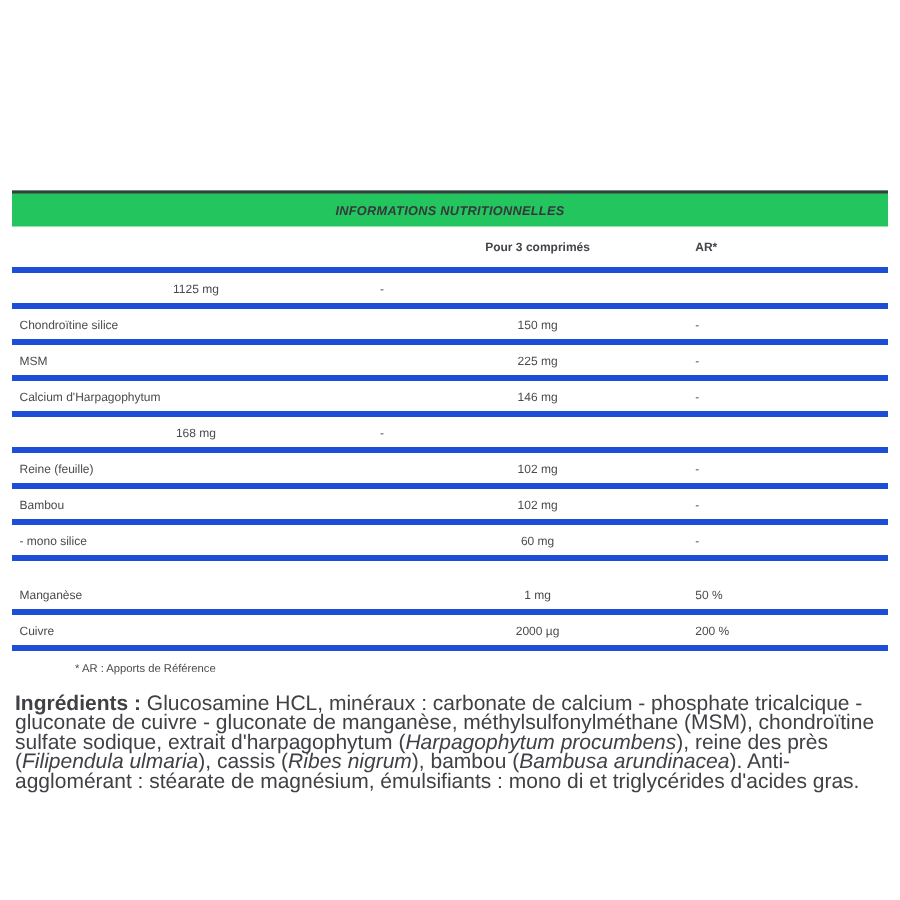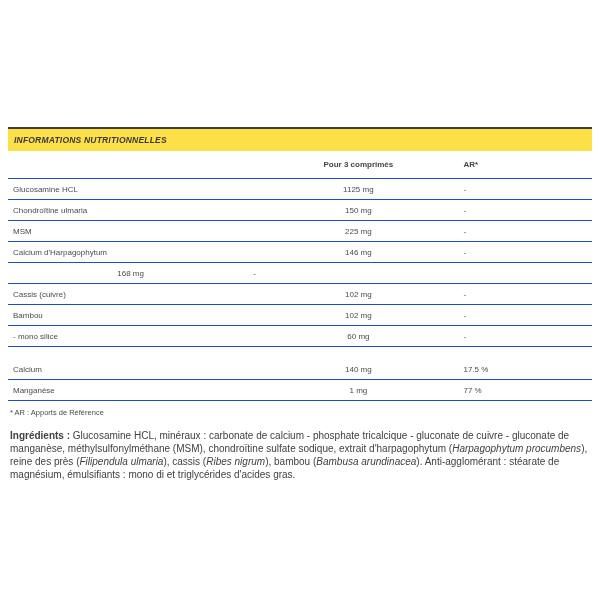--- a/index.html
+++ b/index.html
@@ -5,52 +5,53 @@
   html,body{margin:0;padding:0;}
   body{
     width:600px;height:600px;background:#ffffff;
     font-family:"Liberation Sans", sans-serif;
     color:#4a4b4f;position:relative;overflow:hidden;
   }
   .content{position:absolute;left:8px;right:8px;top:127px;}
 
   
   .header-block{
-    background:#fde047;
+    background:#22c55e;
     border-top:2px solid #3c3d41;
     padding:6px 6px 6px 6px;
+    text-align:center;
   }
   .nt-title{
     font-size:8.5px;font-weight:bold;font-style:italic;
     color:#37383b;letter-spacing:0.2px;
   }
   .nt-portion{font-size:8px;margin-top:3px;color:#4f5055;}
 
   
   .t-row,.t-head{
     display:grid;
     grid-template-columns:42% 36% 22%;
     align-items:center;
     font-size:8px;
-    border-bottom:1px solid #1d4ed8;
+    border-bottom:4px solid #1d4ed8;
   }
   .t-head{height:27px;font-weight:bold;color:#44454a;}
   .t-row{height:20px;}
   .c-label{text-align:left;padding-left:5px;white-space:nowrap;}
   .c-amount{text-align:center;white-space:nowrap;}
   .c-ar{text-align:left;padding-right:2px;white-space:nowrap;}
   .t-spacer{height:12px;}
 
-  .footnote{font-size:7.5px;color:#4a4b4f;padding:7px 0 0 2px;}
+  .footnote{font-size:7.5px;color:#4a4b4f;padding:7px 0 0 2px;margin-left:40px;}
 
   
   .ingredients{
     margin-top:12px;
     padding:0 2px;
-    font-size:10px;
+    font-size:14px;
     line-height:13px;
     color:#404145;
     text-align:left;
   }
   .ingredients b{font-weight:bold;}
   .ingredients i{font-style:italic;}
 </style>
 </head>
 <body>
 
@@ -60,69 +61,68 @@
     <div class="nt-title">INFORMATIONS NUTRITIONNELLES</div>
   </div>
 
   <div class="t-head">
     <div class="c-label"></div>
     <div class="c-amount">Pour 3 comprimés</div>
     <div class="c-ar">AR*</div>
   </div>
 
   <div class="t-row">
-    <div class="c-label">Glucosamine HCL</div>
     <div class="c-amount">1125 mg</div>
     <div class="c-ar">-</div>
   </div>
   <div class="t-row">
-    <div class="c-label">Chondroïtine ulmaria</div>
+    <div class="c-label">Chondroïtine silice</div>
     <div class="c-amount">150 mg</div>
     <div class="c-ar">-</div>
   </div>
   <div class="t-row">
     <div class="c-label">MSM</div>
     <div class="c-amount">225 mg</div>
     <div class="c-ar">-</div>
   </div>
   <div class="t-row">
     <div class="c-label">Calcium d'Harpagophytum</div>
     <div class="c-amount">146 mg</div>
     <div class="c-ar">-</div>
   </div>
   <div class="t-row">
     <div class="c-amount">168 mg</div>
     <div class="c-ar">-</div>
   </div>
   <div class="t-row">
-    <div class="c-label">Cassis (cuivre)</div>
+    <div class="c-label">Reine (feuille)</div>
     <div class="c-amount">102 mg</div>
     <div class="c-ar">-</div>
   </div>
   <div class="t-row">
     <div class="c-label">Bambou</div>
     <div class="c-amount">102 mg</div>
     <div class="c-ar">-</div>
   </div>
   <div class="t-row">
     <div class="c-label">- mono silice</div>
     <div class="c-amount">60 mg</div>
     <div class="c-ar">-</div>
   </div>
 
   <div class="t-spacer"></div>
 
   <div class="t-row">
-    <div class="c-label">Calcium</div>
-    <div class="c-amount">140 mg</div>
-    <div class="c-ar">17.5 %</div>
+    <div class="c-label">Manganèse</div>
+    <div class="c-amount">1 mg</div>
+    <div class="c-ar">50 %</div>
   </div>
   <div class="t-row">
-    <div class="c-label">Manganèse</div>
-    <div class="c-amount">1 mg</div>
-    <div class="c-ar">77 %</div>
+    <div class="c-label">Cuivre</div>
+    <div class="c-amount">2000 µg</div>
+    <div class="c-ar">200 %</div>
   </div>
 
   <div class="footnote">* AR : Apports de Référence</div>
 
   <p class="ingredients"><b>Ingrédients :</b><span> Glucosamine HCL, minéraux : carbonate de calcium - phosphate tricalcique - gluconate de cuivre - gluconate de manganèse, méthylsulfonylméthane (MSM), chondroïtine sulfate sodique, extrait d'harpagophytum (</span><i>Harpagophytum procumbens</i><span>), reine des près (</span><i>Filipendula ulmaria</i><span>), cassis (</span><i>Ribes nigrum</i><span>), bambou (</span><i>Bambusa arundinacea</i><span>). Anti-agglomérant : stéarate de magnésium, émulsifiants : mono di et triglycérides d'acides gras.</span></p>
 
 </div>
 
 </body></html>

